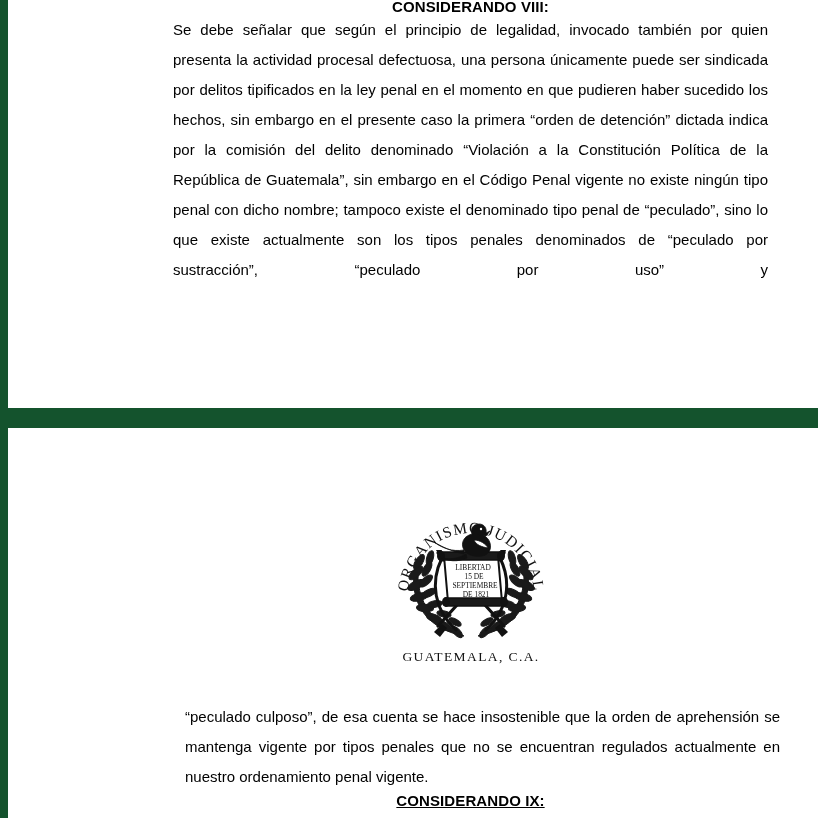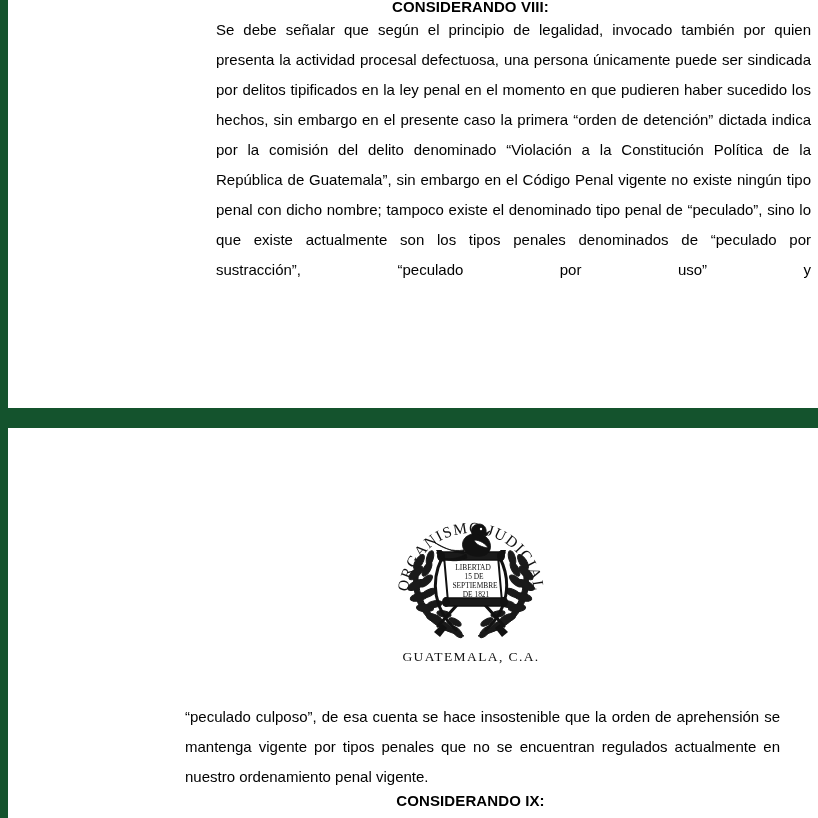--- a/index.html
+++ b/index.html
@@ -76,21 +76,20 @@
     position: absolute;
     left: 0;
     top: 0;
     width: 595px;
   }
   #p1-body {
     position: absolute;
     left: 0;
     top: 23px;
     width: 595px;
-    margin-left: 43px;
   }
 
   
   #seal-wrap {
     position: absolute;
     left: 0;
     top: 70px;
     width: 595px;
     display: flex;
     justify-content: center;
@@ -99,20 +98,21 @@
     position: absolute;
     left: 12px;
     top: 274px;
     width: 595px;
   }
   #p2-head {
     position: absolute;
     left: 0;
     top: 358px;
     width: 595px;
+    text-decoration: underline;
   }
 
   
   .seal {
     width: 170px;
     height: 170px;
     position: relative;
   }
   .seal svg { display: block; }
 </style>

